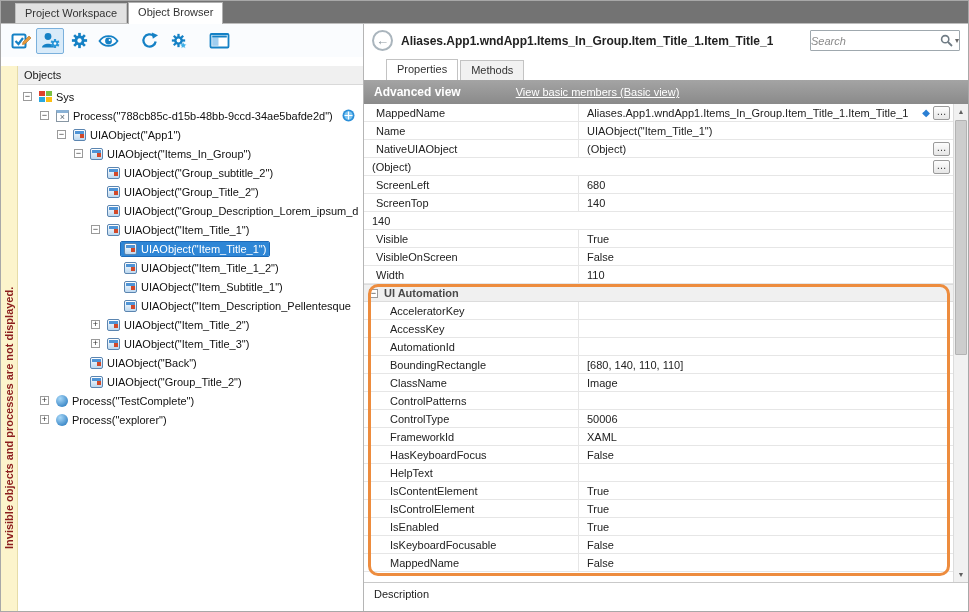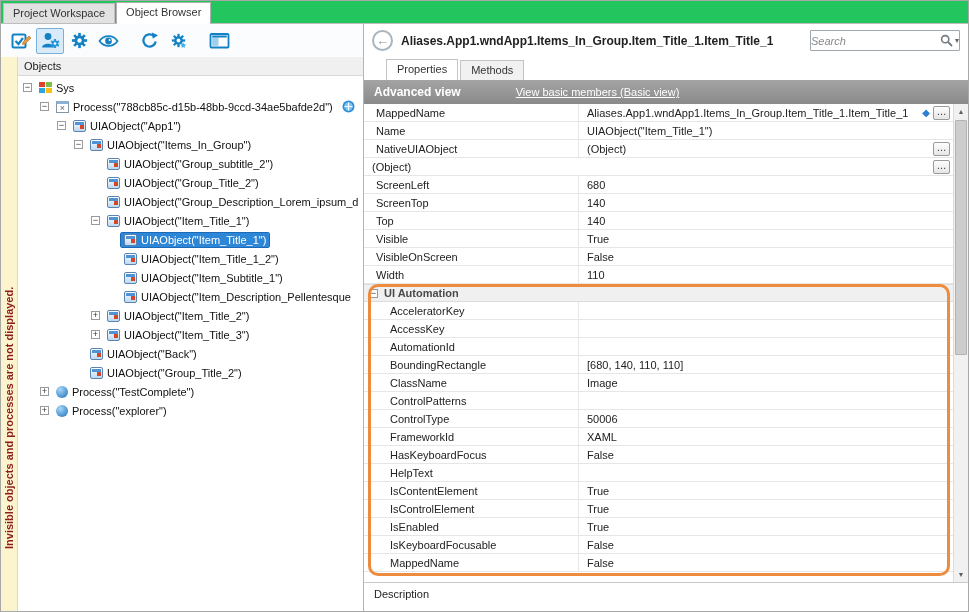--- a/index.html
+++ b/index.html
@@ -1,28 +1,28 @@
 <!DOCTYPE html>
 <html><head>
 <meta charset="utf-8">
 <style>
   * { box-sizing: border-box; margin: 0; padding: 0; }
   html,body { background:#d8d8d8; }
   body { font-family:"Liberation Sans", sans-serif; }
   .app { width:969px; height:612px; background:#fff; border:1px solid #a8a8a8; overflow:hidden; position:relative; }
 
   
-  .tabstrip { height:23px; background:#22c55e; border-bottom:1px solid #bdbdbd; display:flex; align-items:flex-end; padding-left:2px; }
+  .tabstrip { height:23px; background:#737373; border-bottom:1px solid #bdbdbd; display:flex; align-items:flex-end; padding-left:14px; }
   .wtab { font-size:11px; color:#333; background:#e2e2e2; border:1px solid #c0c0c0; border-bottom:none; padding:3px 9px 4px; margin-right:1px; white-space:nowrap; cursor:default; }
   .wtab.active { background:#fff; position:relative; z-index:2; margin-bottom:-1px; padding-bottom:6px; border-color:#b0b0b0; }
 
   .content { display:flex; height:589px; }
 
   
-  .left-col { width:363px; flex:none; border-right:1px solid #b5b5b5; display:flex; flex-direction:column; background:#fff; }
+  .left-col { width:363px; flex:none; border-right:1px solid #b5b5b5; display:flex; flex-direction:column; background:#fff;gap:9px; }
   .toolbar { height:33px; flex:none; display:flex; align-items:center; padding-left:6px; background:#fafcfe; }
   .tbtn { width:28px; height:26px; display:flex; align-items:center; justify-content:center; border:1px solid transparent; border-radius:2px; margin-right:1px; cursor:default; }
   .tbtn.active { background:#d9ebf9; border-color:#7ab0dc; }
   .tbtn.gap { margin-left:12px; }
   .tico { display:flex; align-items:center; justify-content:center; }
 
   .left-body { flex:1; display:flex; min-height:0; }
   .yellow-strip { width:17px; flex:none; background:#fcf4cc; border-right:1px solid #e6dca8; position:relative; overflow:hidden; }
   .strip-text { position:absolute; left:2px; top:calc(100% - 64px); transform-origin:0 0; transform:rotate(-90deg); white-space:nowrap; font-size:11px; font-weight:bold; color:#8b1d1d; }
 
@@ -377,21 +377,20 @@
             </div>
             <div class="grow">
               <div class="pname">ScreenLeft</div>
               <div class="pval">680</div>
             </div>
             <div class="grow">
               <div class="pname">ScreenTop</div>
               <div class="pval">140</div>
             </div>
             <div class="grow">
-              <div class="pname">Top</div>
               <div class="pval">140</div>
             </div>
             <div class="grow">
               <div class="pname">Visible</div>
               <div class="pval">True</div>
             </div>
             <div class="grow">
               <div class="pname">VisibleOnScreen</div>
               <div class="pval">False</div>
             </div>

